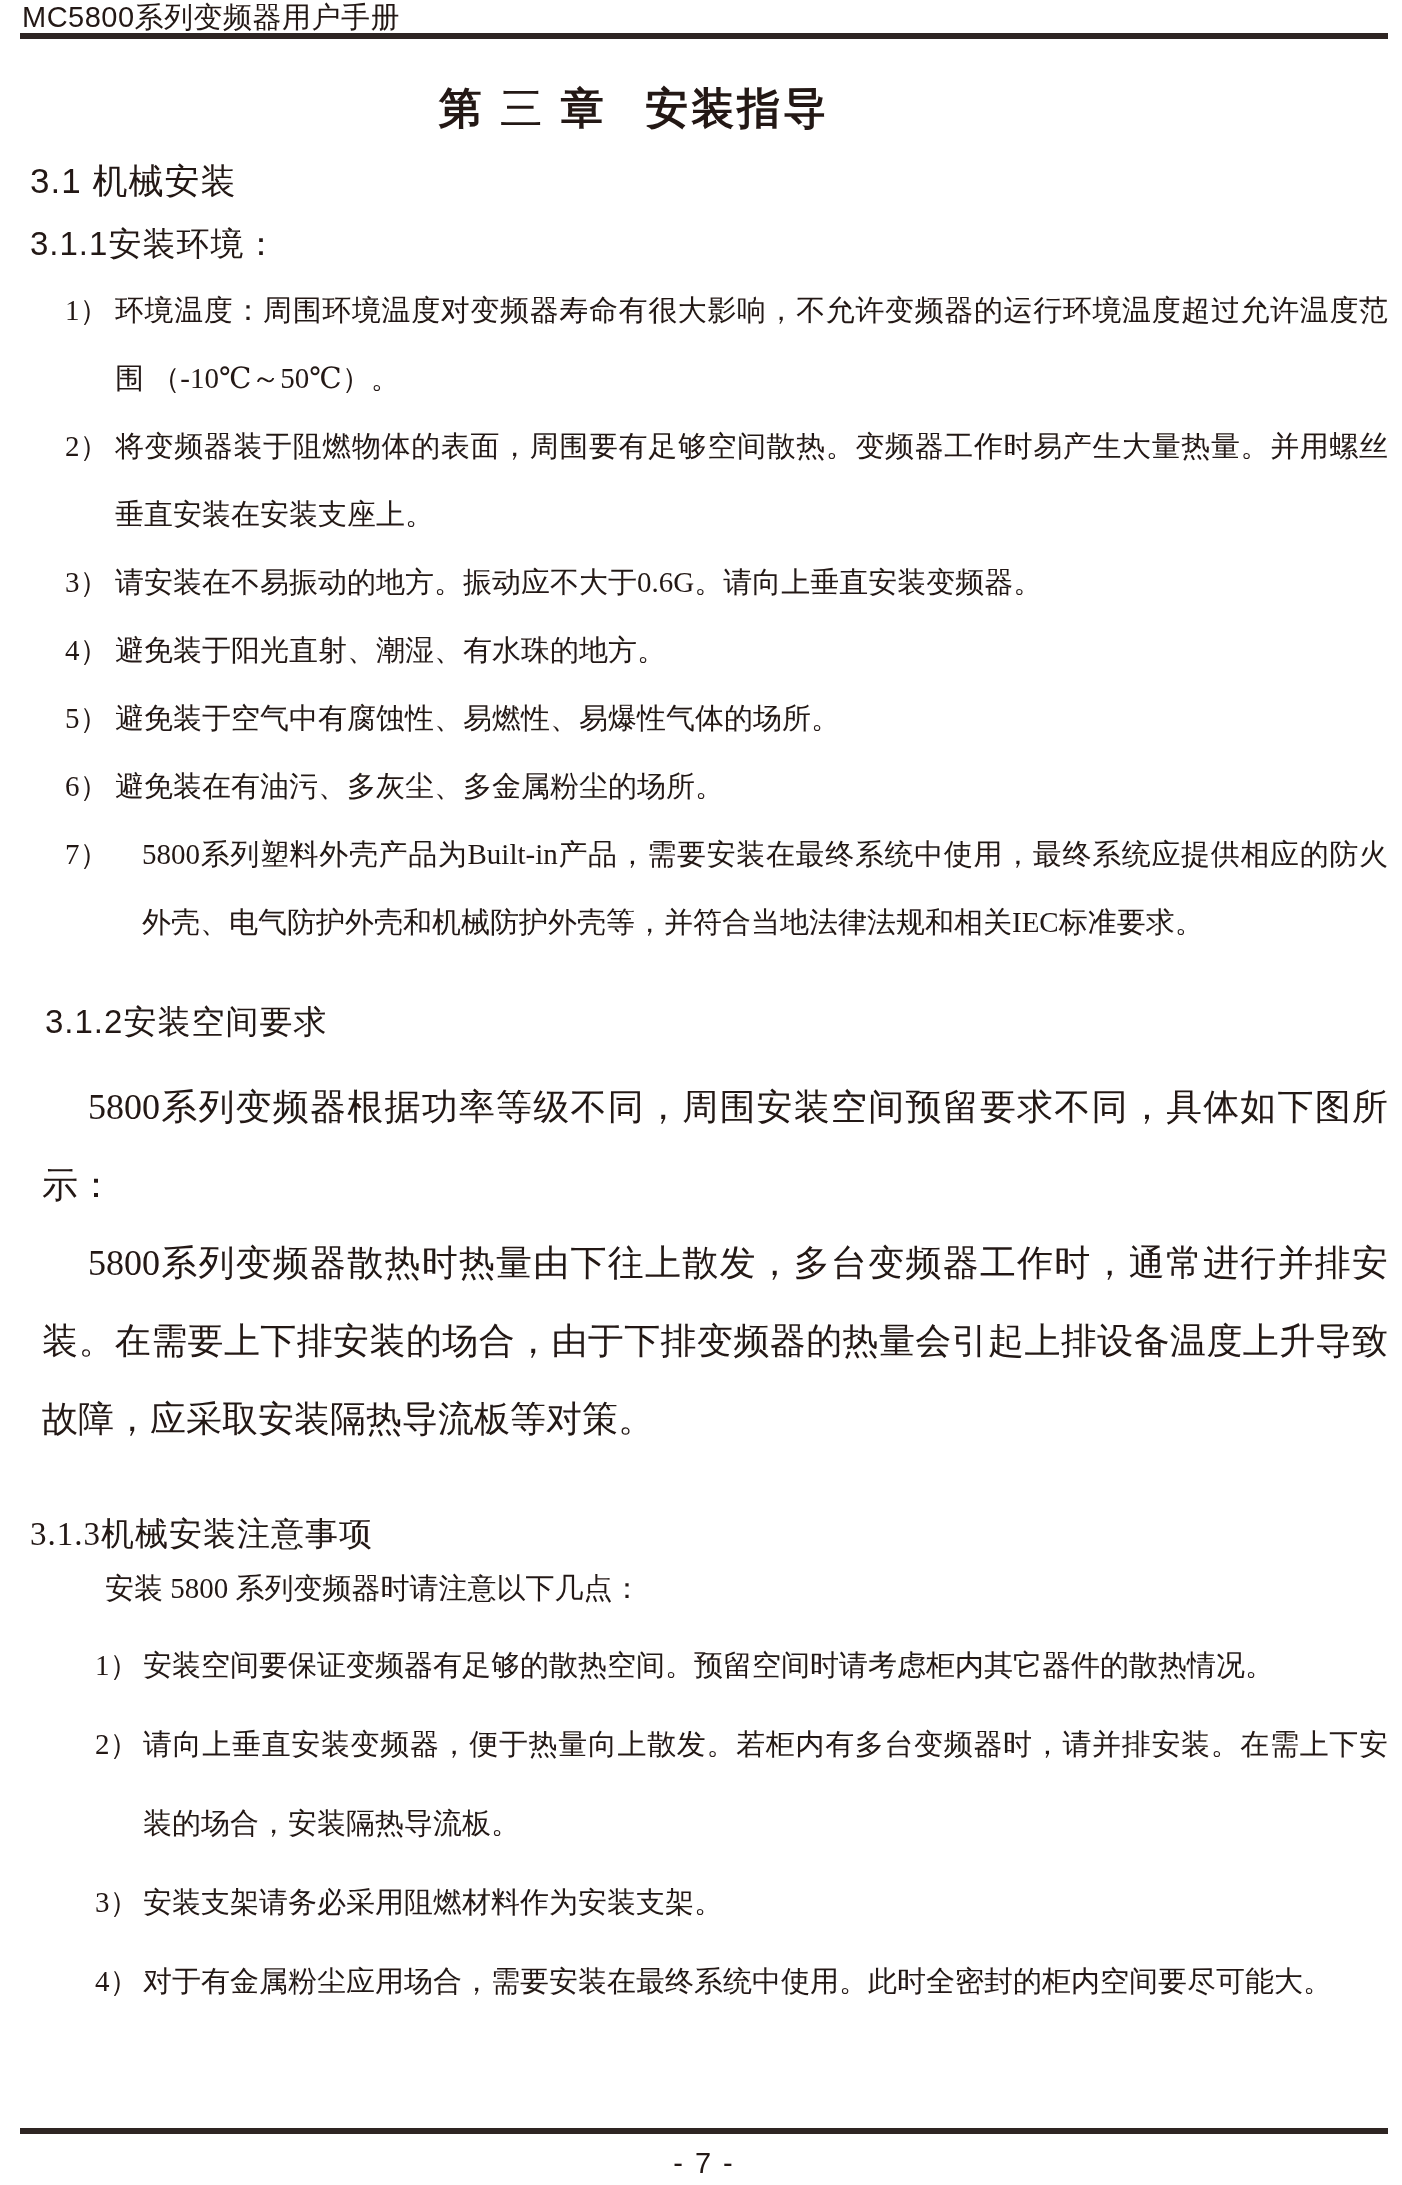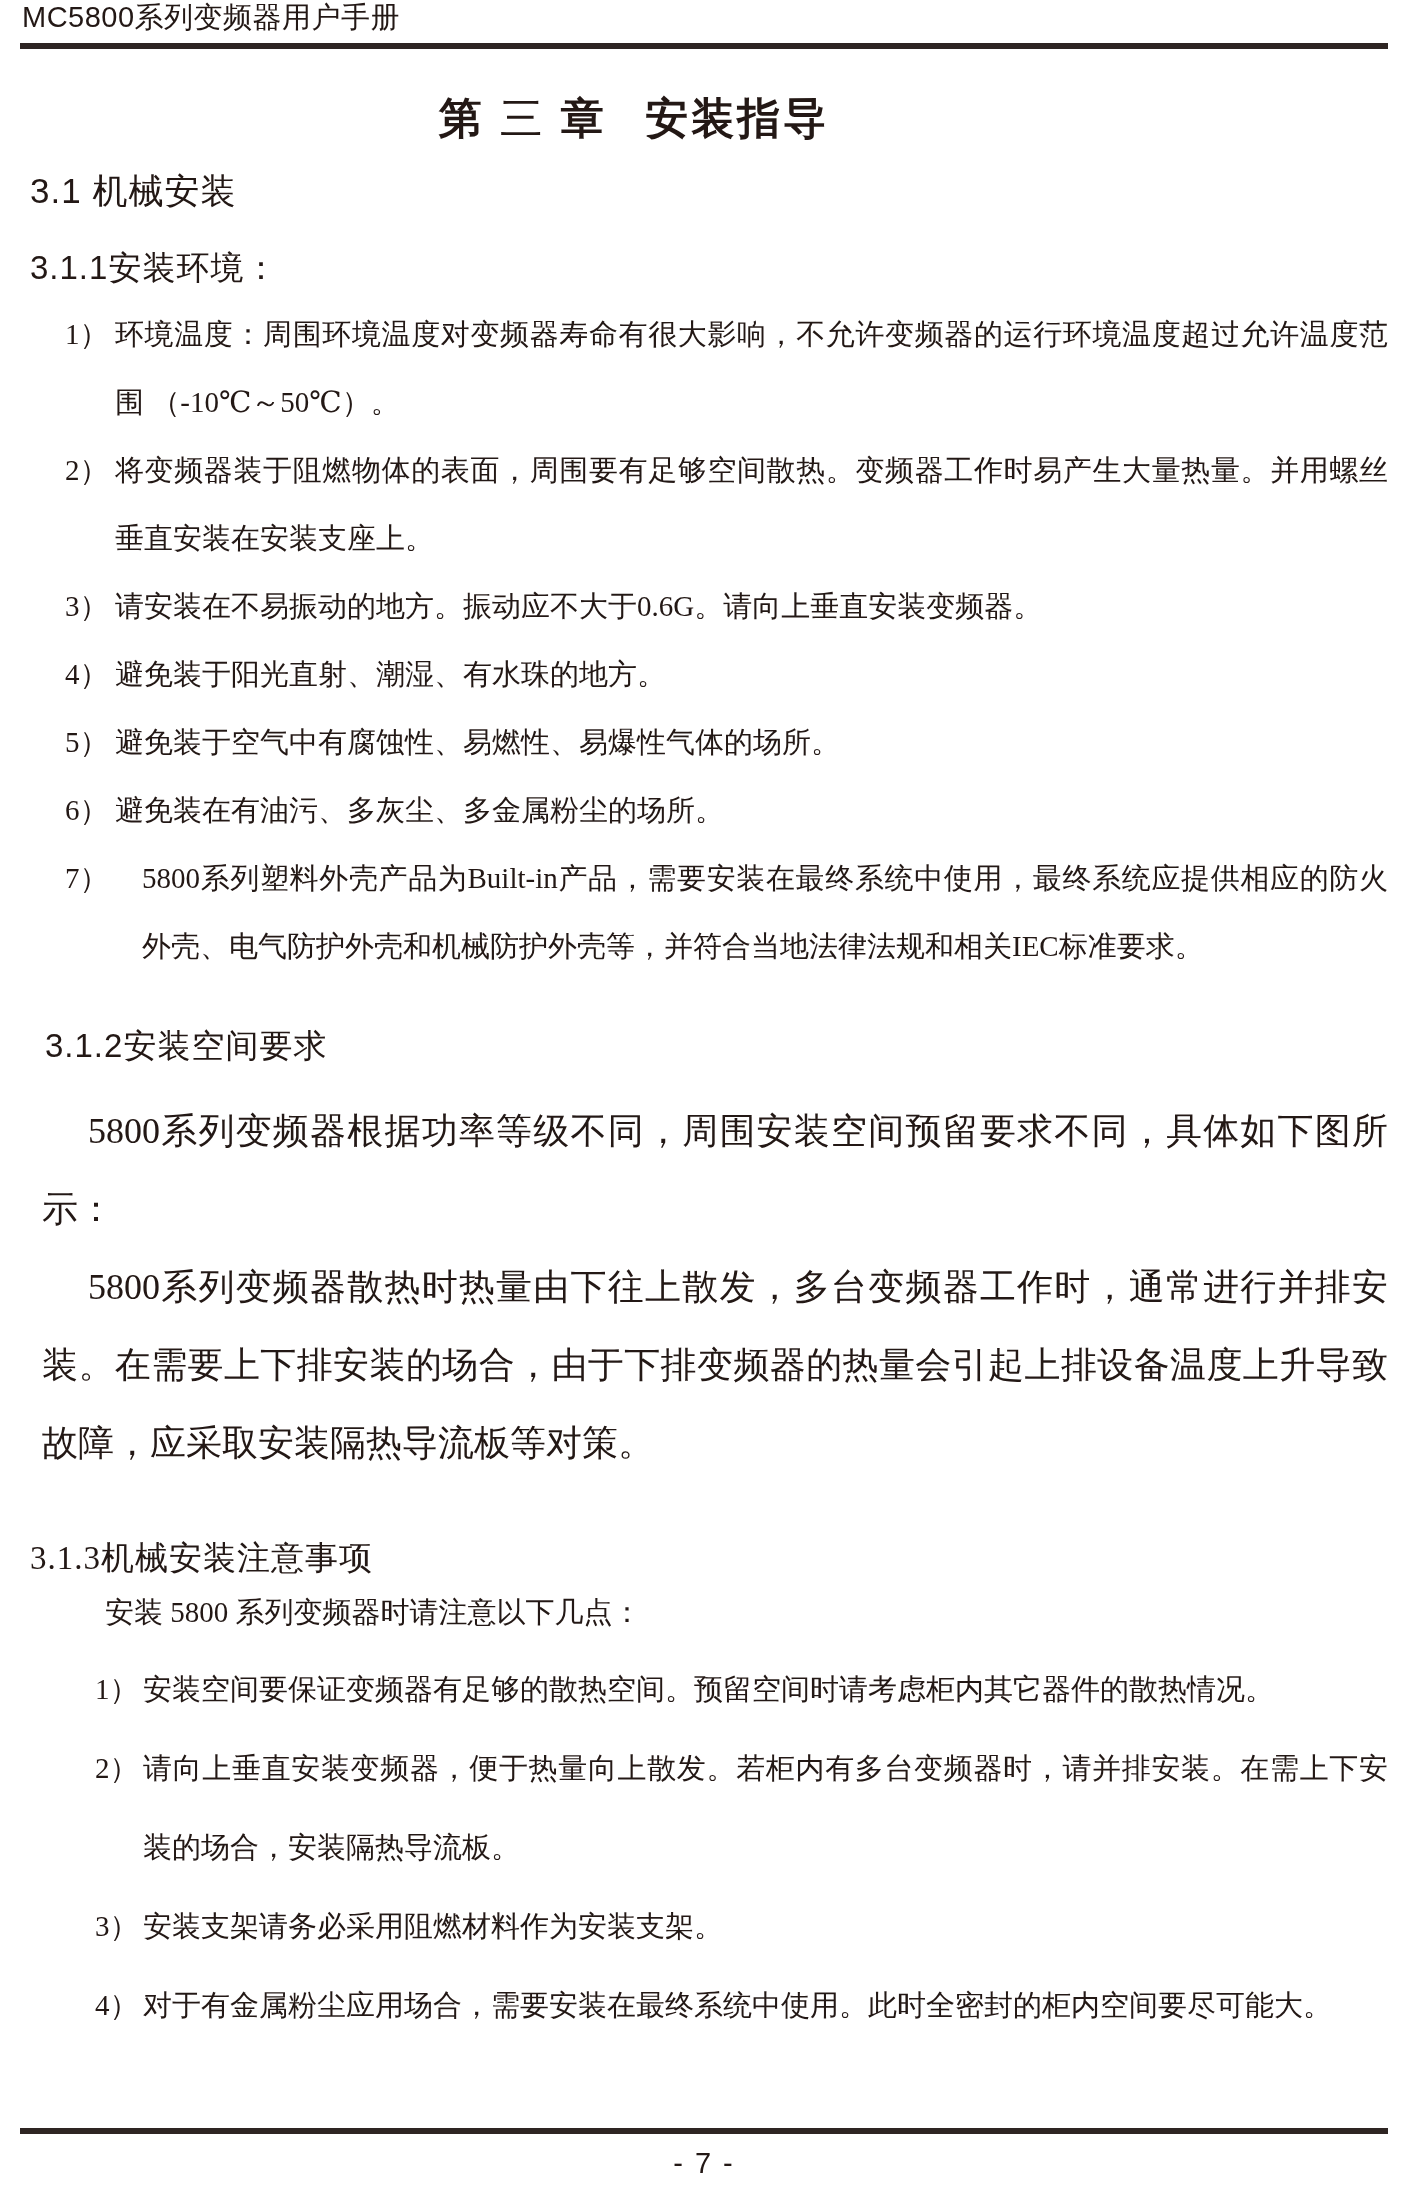--- a/index.html
+++ b/index.html
@@ -10,21 +10,21 @@
     box-sizing: border-box;
     padding: 0 14px 0 20px;
     overflow: hidden;
     background: #ffffff;
     color: #231815;
     font-family: "Liberation Serif", "DejaVu Serif", serif;
   }
   
   .doc-header {
     border-bottom: 6px solid #2e2523;
-    padding: 1px 0 10px 2px;
+    padding: 1px 0 0 2px;
   }
   .doc-title {
     font-family: "Liberation Sans", "DejaVu Sans", sans-serif;
     font-size: 29px;
     line-height: 32px;
     letter-spacing: 0.5px;
   }
   
   .chapter-title {
     margin: 46px 140px 0 0;
@@ -46,21 +46,21 @@
     font-weight: 500;
     letter-spacing: 1px;
   }
   .h3 {
     font-family: "Liberation Sans", "DejaVu Sans", sans-serif;
     font-size: 33px;
     line-height: 40px;
     font-weight: 500;
     letter-spacing: 1px;
   }
-  .h3.s311 { margin: 36px 0 0 10px; }
+  .h3.s311 { margin: 22px 0 0 10px; }
   .h3.s312 { margin: 46px 0 0 25px; }
   .h3.s313 { margin: 56px 0 0 10px; font-family: Liberation Serif, serif; }
   
   .list { margin-top: 12px; }
   .li {
     position: relative;
     font-size: 29px;
     text-align: justify;
   }
   .li .num { position: absolute; left: 0; top: 0; }

